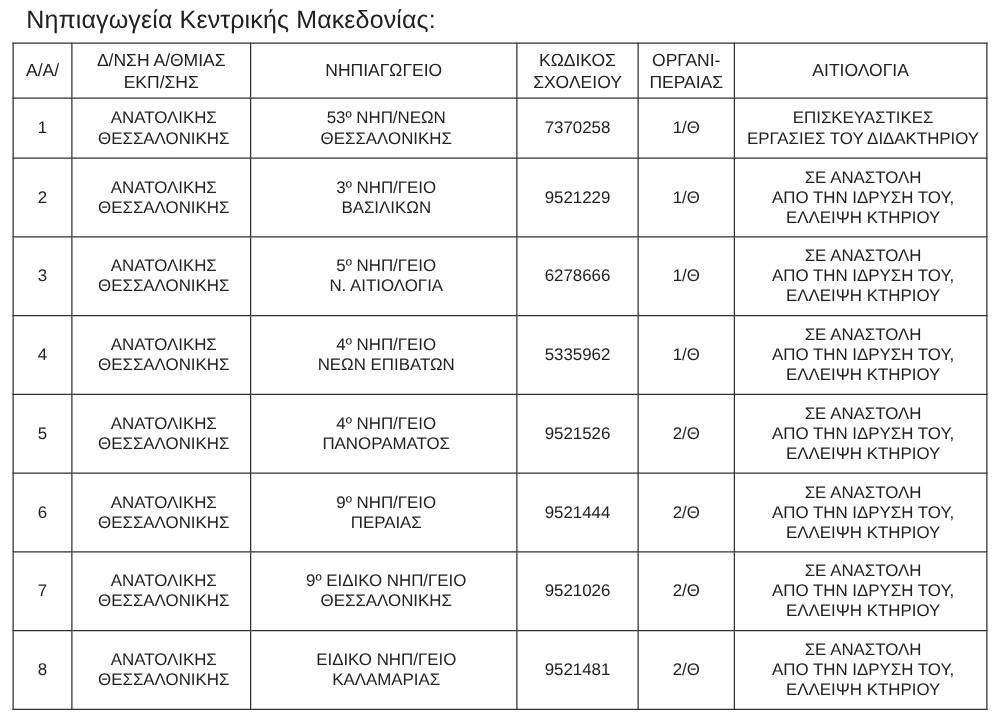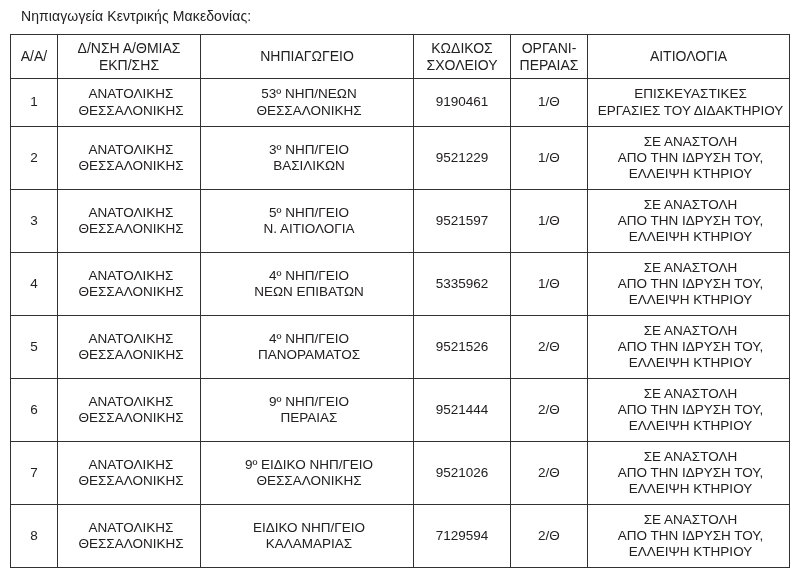--- a/index.html
+++ b/index.html
@@ -16,21 +16,21 @@
     -webkit-font-smoothing: antialiased;
   }
   .page {
     position: relative;
     width: 800px;
     height: 577px;
     background: #ffffff;
   }
   .doc-title {
     margin: 7px 0 8px 21px;
-    font-size: 14px;
+    font-size: 20px;
     line-height: 19px;
     font-weight: normal;
     color: #232020;
     letter-spacing: 0.1px;
   }
   table.schools-table {
     border-collapse: collapse;
     table-layout: fixed;
     margin-left: 10px;
     width: 779px;
@@ -94,21 +94,21 @@
         <th>ΑΙΤΙΟΛΟΓΙΑ</th>
       </tr>
     </thead>
     <tbody>
   <tr class="data-row first-row">
     <td class="c-center">1</td>
     <td class="c-left">ΑΝΑΤΟΛΙΚΗΣ
 ΘΕΣΣΑΛΟΝΙΚΗΣ</td>
     <td class="c-left">53º ΝΗΠ/ΝΕΩΝ
 ΘΕΣΣΑΛΟΝΙΚΗΣ</td>
-    <td class="c-center">9190461</td>
+    <td class="c-center">7370258</td>
     <td class="c-center">1/Θ</td>
     <td class="c-left">ΕΠΙΣΚΕΥΑΣΤΙΚΕΣ
 ΕΡΓΑΣΙΕΣ ΤΟΥ ΔΙΔΑΚΤΗΡΙΟΥ</td>
   </tr>
 
   <tr class="data-row">
     <td class="c-center">2</td>
     <td class="c-left">ΑΝΑΤΟΛΙΚΗΣ
 ΘΕΣΣΑΛΟΝΙΚΗΣ</td>
     <td class="c-left">3º ΝΗΠ/ΓΕΙΟ
@@ -119,21 +119,21 @@
 ΑΠΟ ΤΗΝ ΙΔΡΥΣΗ ΤΟΥ,
 ΕΛΛΕΙΨΗ ΚΤΗΡΙΟΥ</td>
   </tr>
 
   <tr class="data-row">
     <td class="c-center">3</td>
     <td class="c-left">ΑΝΑΤΟΛΙΚΗΣ
 ΘΕΣΣΑΛΟΝΙΚΗΣ</td>
     <td class="c-left">5º ΝΗΠ/ΓΕΙΟ
 Ν. ΑΙΤΙΟΛΟΓΙΑ</td>
-    <td class="c-center">9521597</td>
+    <td class="c-center">6278666</td>
     <td class="c-center">1/Θ</td>
     <td class="c-left">ΣΕ ΑΝΑΣΤΟΛΗ
 ΑΠΟ ΤΗΝ ΙΔΡΥΣΗ ΤΟΥ,
 ΕΛΛΕΙΨΗ ΚΤΗΡΙΟΥ</td>
   </tr>
 
   <tr class="data-row">
     <td class="c-center">4</td>
     <td class="c-left">ΑΝΑΤΟΛΙΚΗΣ
 ΘΕΣΣΑΛΟΝΙΚΗΣ</td>
@@ -184,21 +184,21 @@
 ΑΠΟ ΤΗΝ ΙΔΡΥΣΗ ΤΟΥ,
 ΕΛΛΕΙΨΗ ΚΤΗΡΙΟΥ</td>
   </tr>
 
   <tr class="data-row">
     <td class="c-center">8</td>
     <td class="c-left">ΑΝΑΤΟΛΙΚΗΣ
 ΘΕΣΣΑΛΟΝΙΚΗΣ</td>
     <td class="c-left">ΕΙΔΙΚΟ ΝΗΠ/ΓΕΙΟ
 ΚΑΛΑΜΑΡΙΑΣ</td>
-    <td class="c-center">7129594</td>
+    <td class="c-center">9521481</td>
     <td class="c-center">2/Θ</td>
     <td class="c-left">ΣΕ ΑΝΑΣΤΟΛΗ
 ΑΠΟ ΤΗΝ ΙΔΡΥΣΗ ΤΟΥ,
 ΕΛΛΕΙΨΗ ΚΤΗΡΙΟΥ</td>
   </tr>
 </tbody>
   </table>
 
 </div>
 

